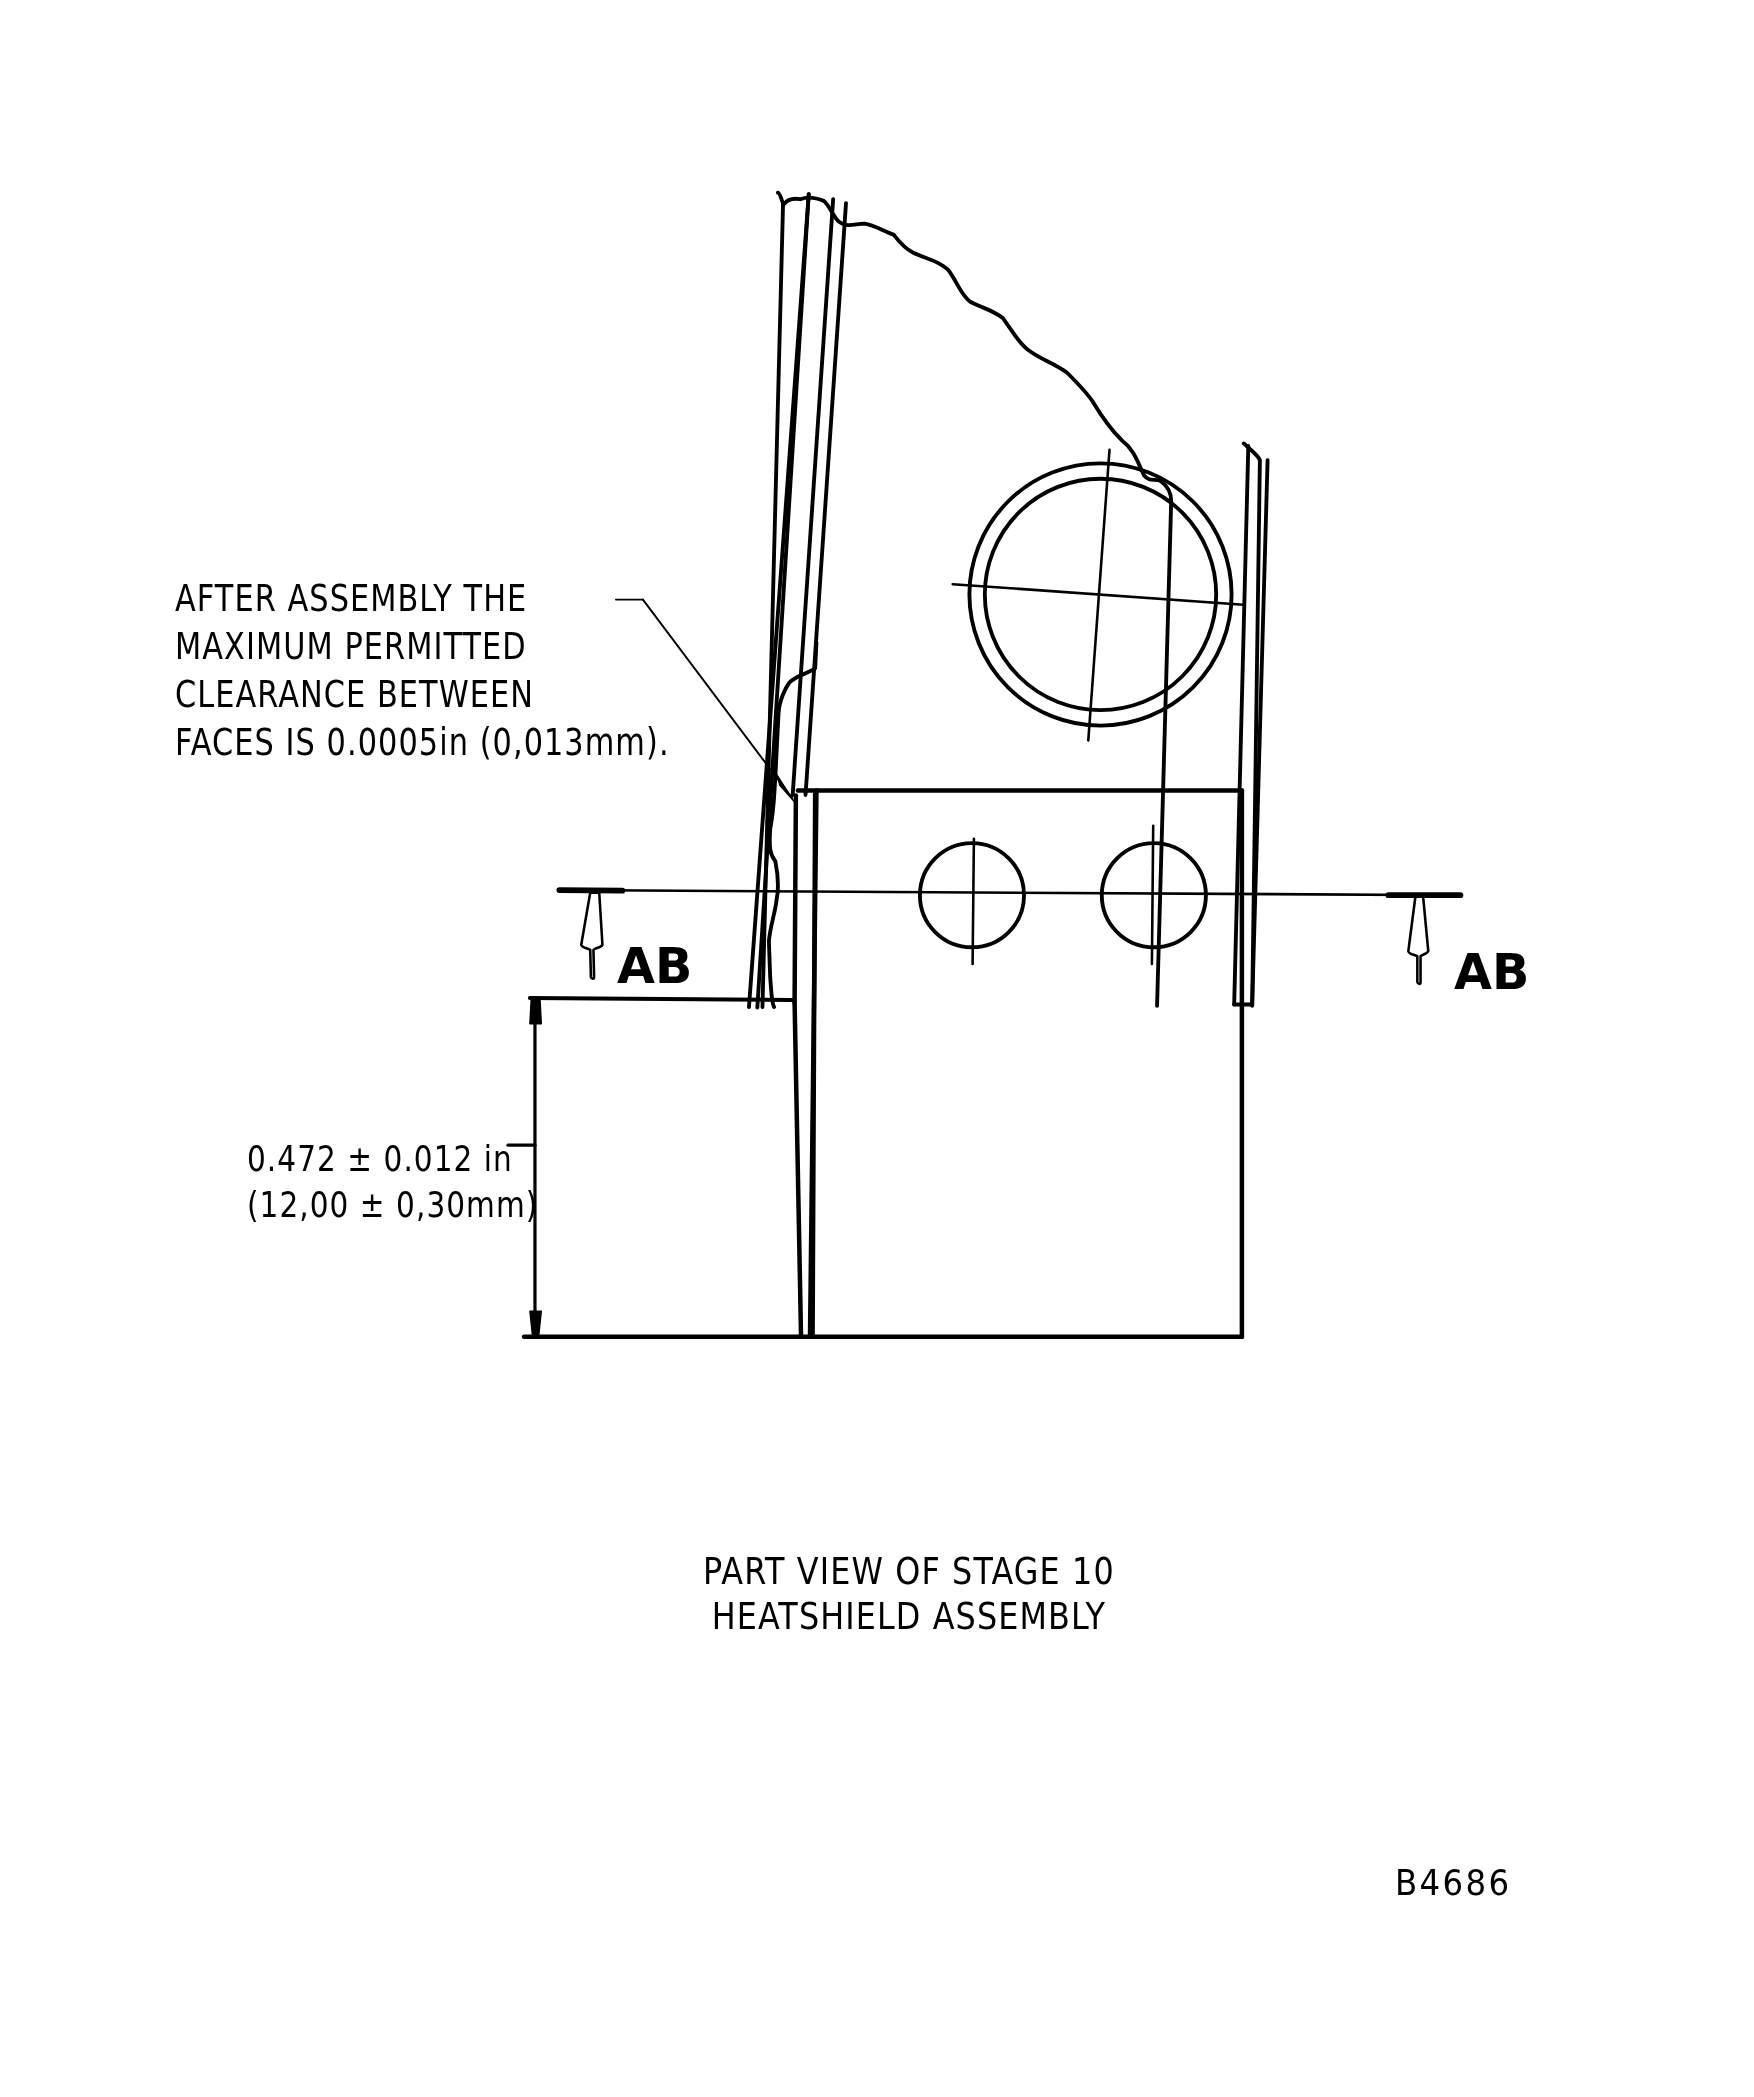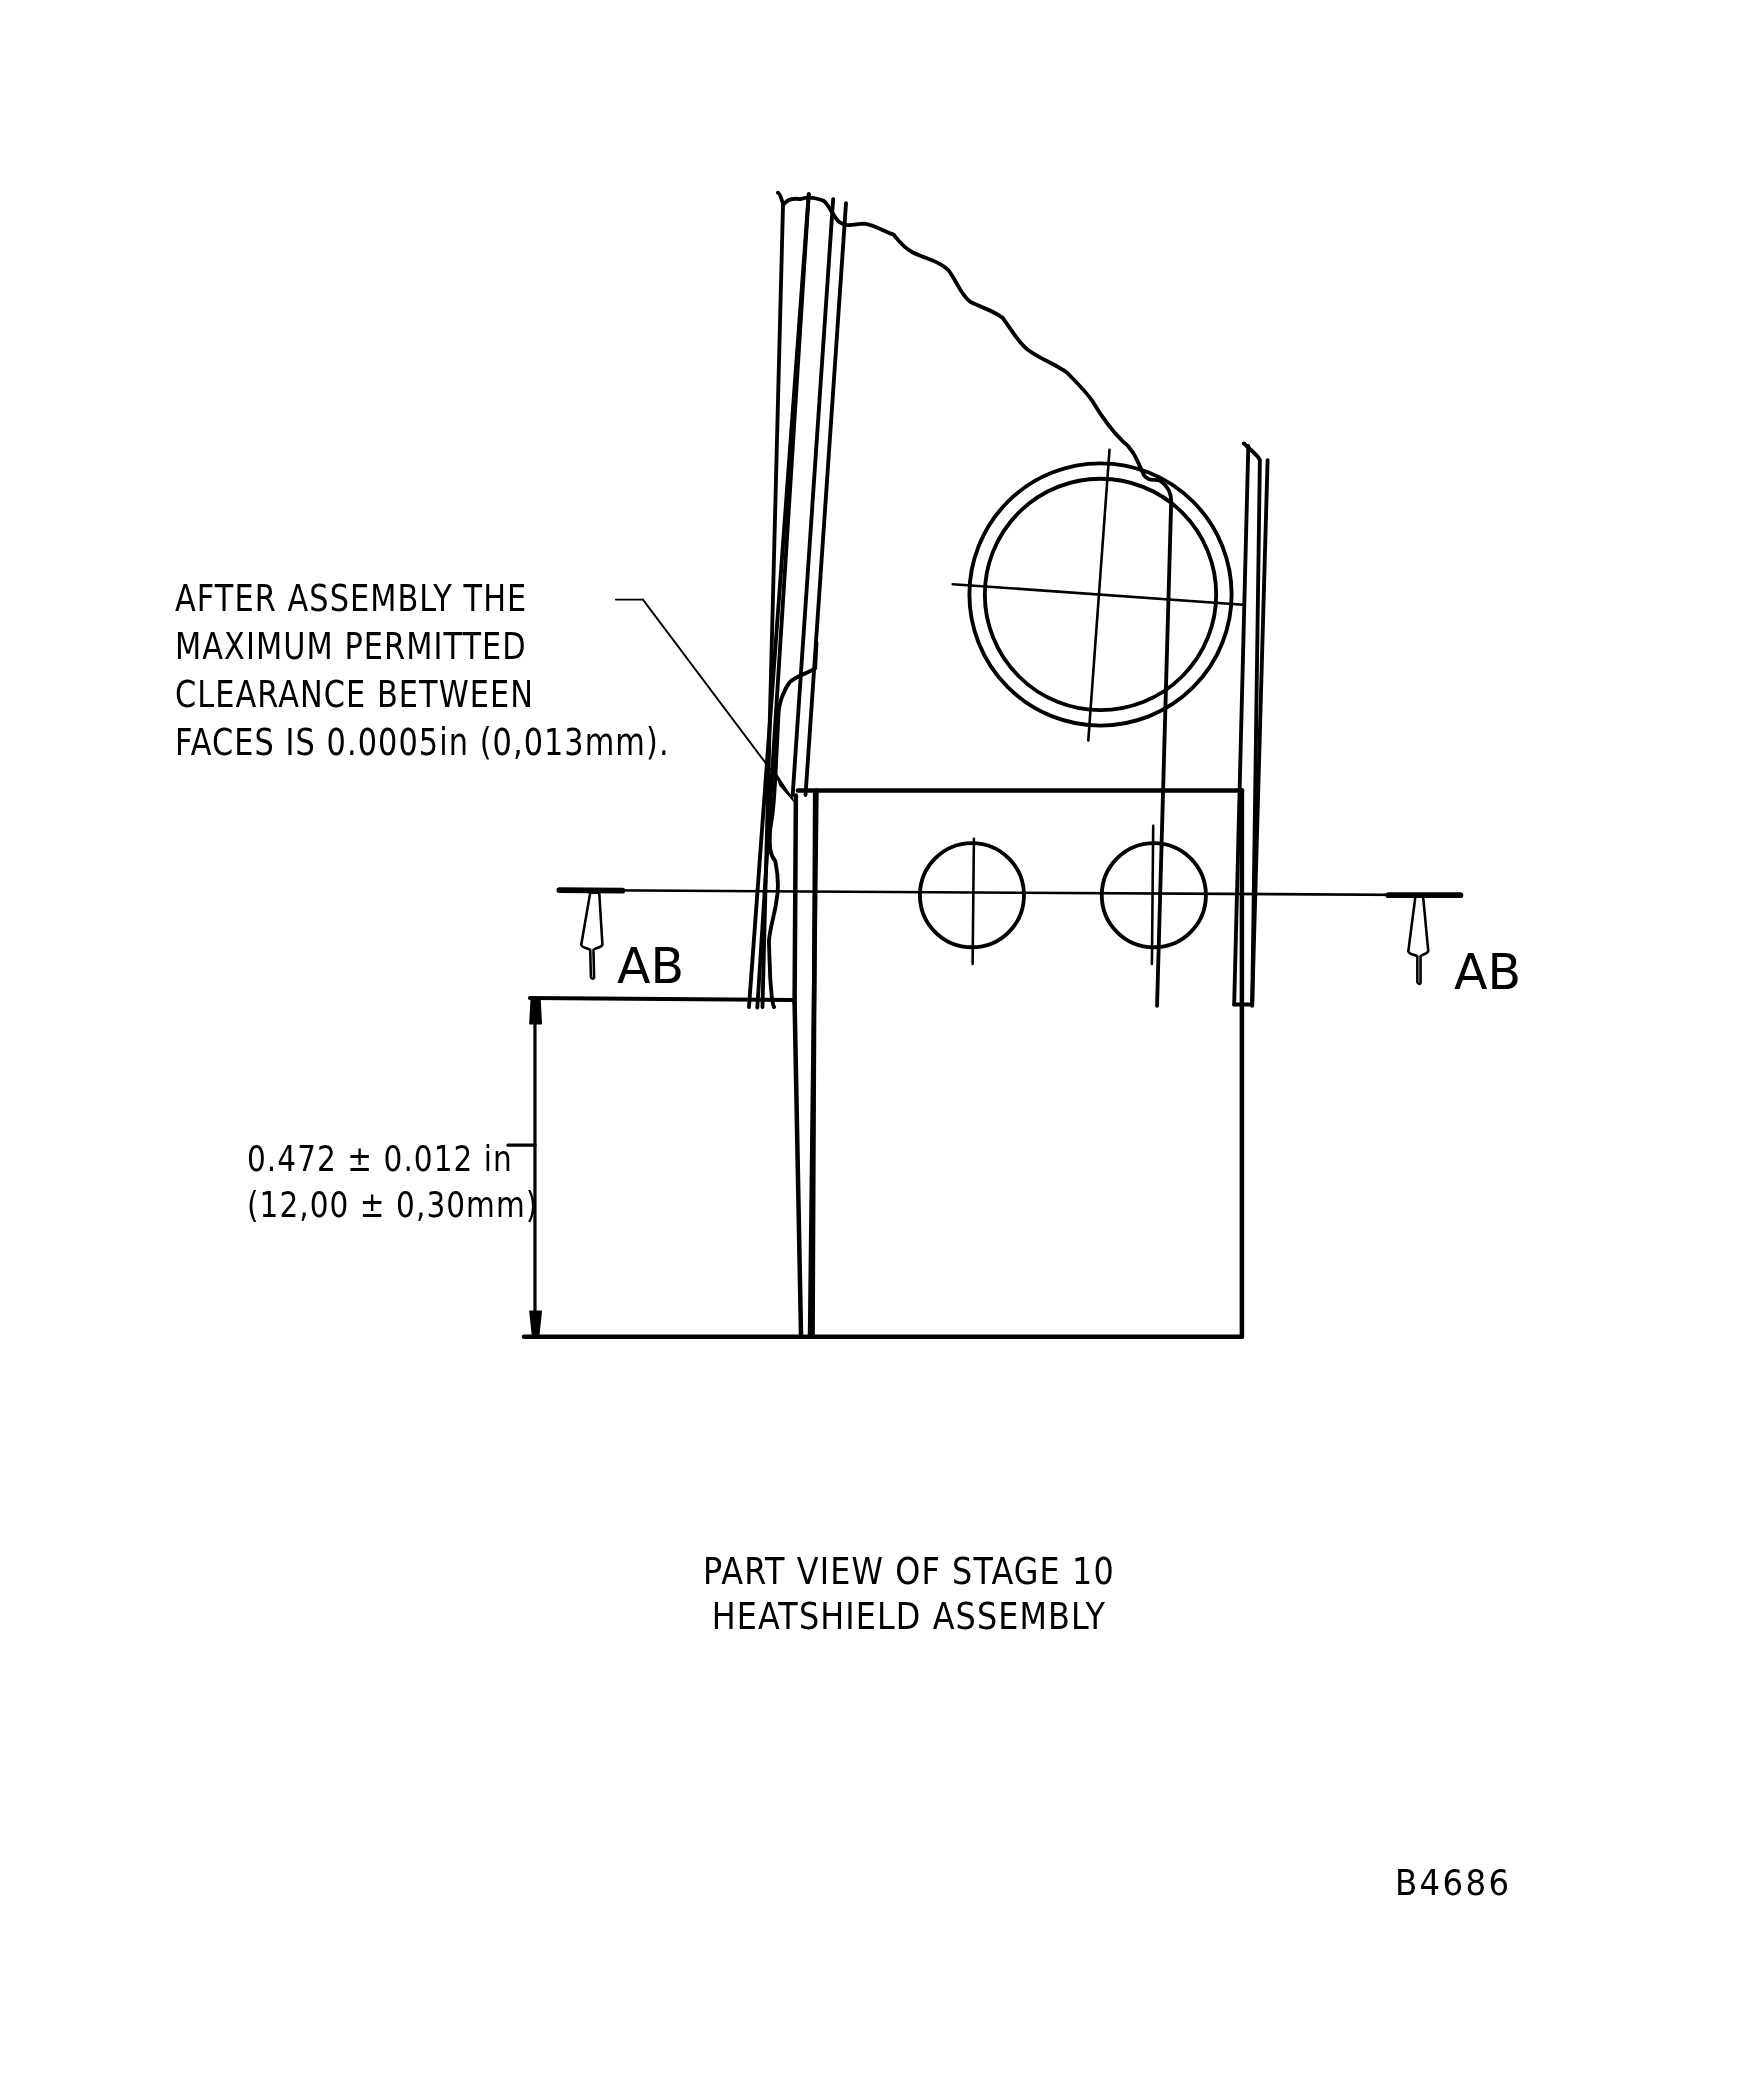--- a/index.html
+++ b/index.html
@@ -2,21 +2,21 @@
 <html style="font-size:10.3px"><head>
 <meta charset="utf-8">
 <style>
   html, body { margin: 0; padding: 0; background: #ffffff; }
   body { width: 1755px; height: 2097px; position: relative; overflow: hidden; font-family: "DejaVu Sans Condensed", "DejaVu Sans", sans-serif; color: #000; }
   #drawing { position: absolute; left: 0; top: 0; }
   .lbl { position: absolute; white-space: nowrap; color: #000; font-family: "DejaVu Sans", sans-serif; letter-spacing: 1.3px; transform-origin: left top; }
   .note { left: 175px; top: 575px; font-size: 37px; line-height: 48px; transform: scaleX(0.82); }
   .note div { white-space: nowrap; }
   .dim { left: 247px; top: 1136px; font-size: 36px; line-height: 46px; transform: scaleX(0.82); }
-  .ab { font-size: 49px; letter-spacing: 0; }
+  .ab { font-size: 49px; letter-spacing: 0; font-weight: bold; }
   .ab-left { left: 617px; top: 938px; }
   .ab-right { left: 1454px; top: 944px; }
   .caption { left: 703px; top: 1549px; font-size: 37px; line-height: 45px; text-align: center; transform: scaleX(0.86); }
   .caption div { text-align: center; }
   .ref { left: 1395px; top: 1862px; font-size: 36px; transform: scaleX(0.9); letter-spacing: 2.6px; }
 </style>
 </head>
 <body>
 
 <svg id="drawing" width="1755" height="2097" viewBox="0 0 2730 3263" xmlns="http://www.w3.org/2000/svg" fill="none" stroke="#000" stroke-linecap="round" stroke-linejoin="round">

